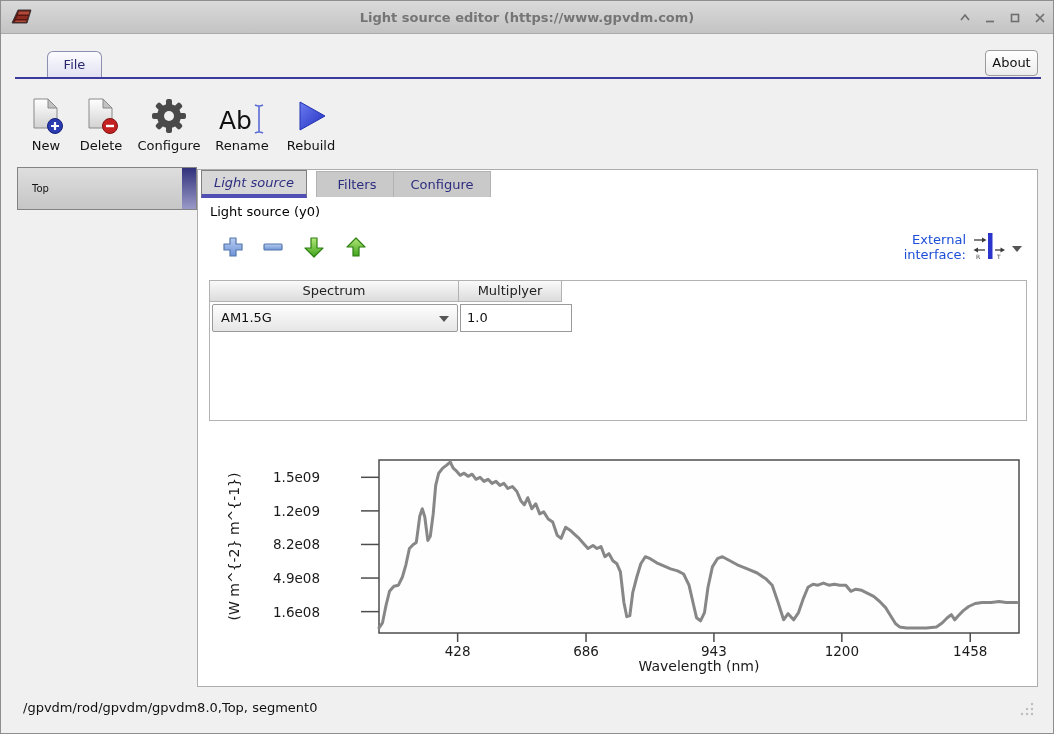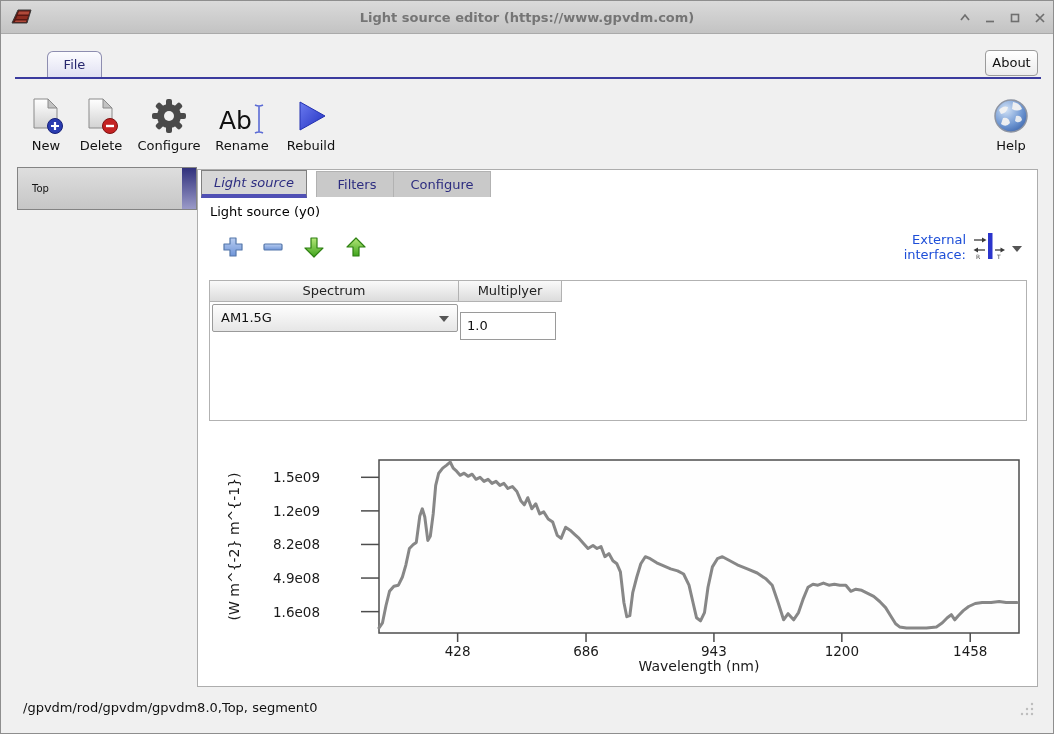--- a/index.html
+++ b/index.html
@@ -77,22 +77,22 @@
         background:linear-gradient(180deg,#fafafa,#dcdcdc);
         border-right:1px solid #b2b2b2; border-bottom:1px solid #b2b2b2; color:#222; }
   .th.c0 { left:0; width:249px; } .th.c1 { left:249px; width:103px; }
   .combo { position:absolute; left:2px; top:23px; width:246px; height:28px;
            border:1px solid #9a9a9a; border-radius:2px;
            background:linear-gradient(180deg,#fefefe,#e6e6e6);
            line-height:26px; padding-left:8px; cursor:pointer; }
   .combo .caret { position:absolute; right:8px; top:11px; width:0; height:0;
                   border-left:5px solid transparent; border-right:5px solid transparent;
                   border-top:6px solid #555; }
-  .mult-input { position:absolute; left:250px; top:23px; width:96px; height:28px;
-                border:1px solid #9a9a9a; background:#fff; line-height:26px; padding-left:6px;margin-top:8px; }
+  .mult-input { position:absolute; left:250px; top:23px; width:112px; height:28px;
+                border:1px solid #9a9a9a; background:#fff; line-height:26px; padding-left:6px; }
 
   
   #spectrum-chart { position:absolute; left:1px; top:270px; }
   #spectrum-chart text { fill:#1a1a1a; }
   #spectrum-chart .tick  { font:13.5px "DejaVu Sans", sans-serif; }
   #spectrum-chart .axlabel { font:14px "DejaVu Sans", sans-serif; }
 
   
   .statusbar { position:absolute; left:22px; top:699px; color:#111; }
   .resize-grip { position:absolute; right:18px; bottom:13px; }
@@ -208,39 +208,20 @@
                 <stop offset="1" stop-color="#2230c0"></stop>
               </linearGradient>
             </defs>
           <polygon points="6,3 31,17 6,31" fill="url(#bgrad)" stroke="#2230b0"></polygon>
         </svg>
       </span>
       <span class="lb">Rebuild</span>
     </div>
   </div>
 
-  <div class="tbi help-item">
-    <span class="ic">
-      <svg width="38" height="38" viewBox="0 0 38 38">
-        <defs>
-            <radialGradient id="gg" cx="0.35" cy="0.3" r="0.9">
-          <stop offset="0" stop-color="#d2e2f6"></stop>
-              <stop offset="0.55" stop-color="#6f97d2"></stop>
-              <stop offset="1" stop-color="#2c55a0"></stop>
-            </radialGradient>
-          </defs>
-        <circle cx="19" cy="19" r="16" fill="url(#gg)" stroke="#8d94a2" stroke-width="1.5"></circle>
-        <path d="M7 13 Q11 8 16 10 Q15 16 9 17 Z" fill="#f2f2f2" opacity="0.95"></path>
-        <path d="M21 5 Q28 6 30 12 Q25 15 20 12 Z" fill="#f2f2f2" opacity="0.95"></path>
-        <path d="M11 21 Q17 20 18 26 Q14 31 9 27 Z" fill="#f2f2f2" opacity="0.95"></path>
-        <path d="M24 19 Q29 18 30 23 Q27 27 23 24 Z" fill="#f2f2f2" opacity="0.9"></path>
-      </svg>
-    </span>
-    <span class="lb">Help</span>
-  </div>
 
   <div class="sidebar-item">
     <span class="lbl">Top</span>
     <span class="sel-strip"></span>
   </div>
 
   <div class="main-panel">
     <div class="tab active">Light source</div>
     <div class="tab inactive t1">Filters</div>
     <div class="tab inactive t2">Configure</div>

